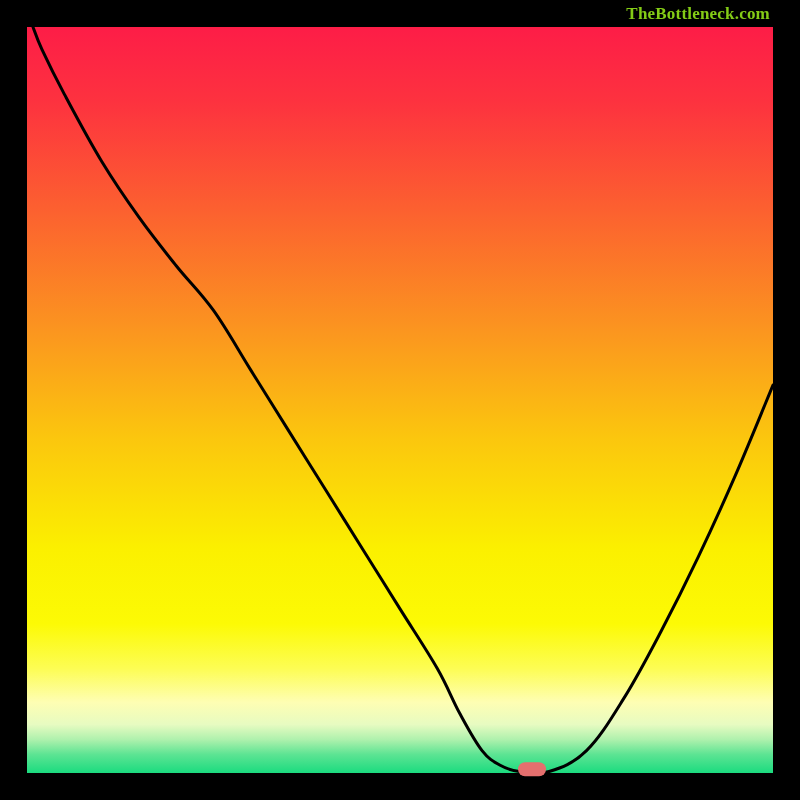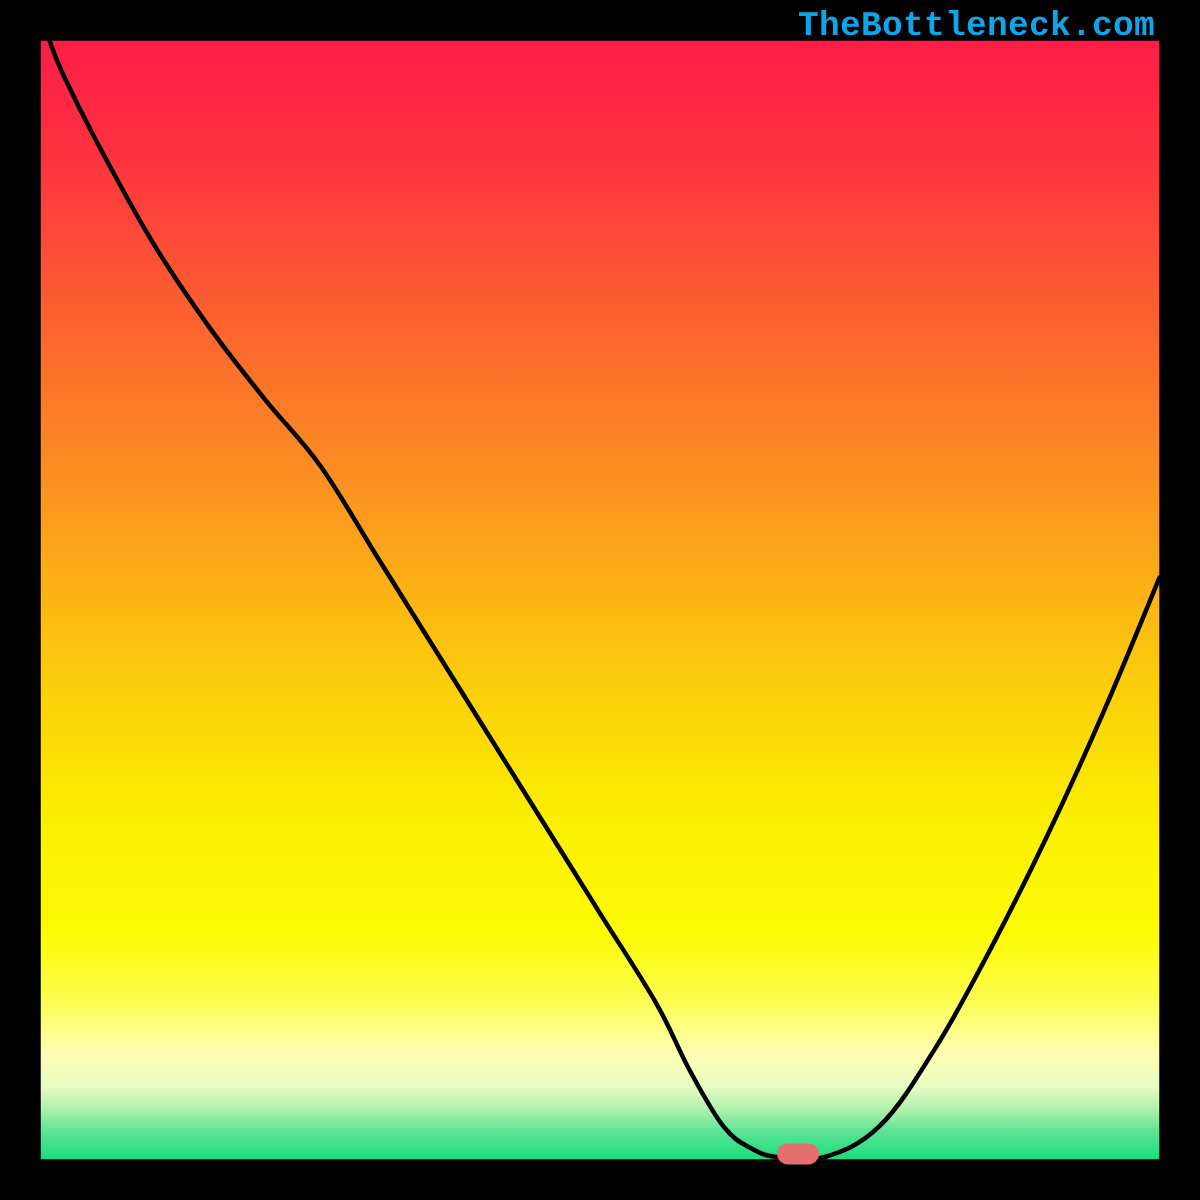--- a/index.html
+++ b/index.html
@@ -22,24 +22,24 @@
     position: absolute;
     left: 0;
     top: 0;
     width: 746px;
     height: 746px;
   }
   .watermark {
     position: absolute;
     top: 4px;
     right: 30px;
-    font-family: Liberation Mono, monospace;
-    font-size: 23px;
+    font-family: Liberation Serif, serif;
+    font-size: 17px;
     font-weight: 600;
-    color: #0ea5e9;
+    color: #84cc16;
     letter-spacing: 0.2px;
   }
   svg.curve {
     position: absolute;
     left: 0;
     top: 0;
     width: 746px;
     height: 746px;
     overflow: visible;
   }

